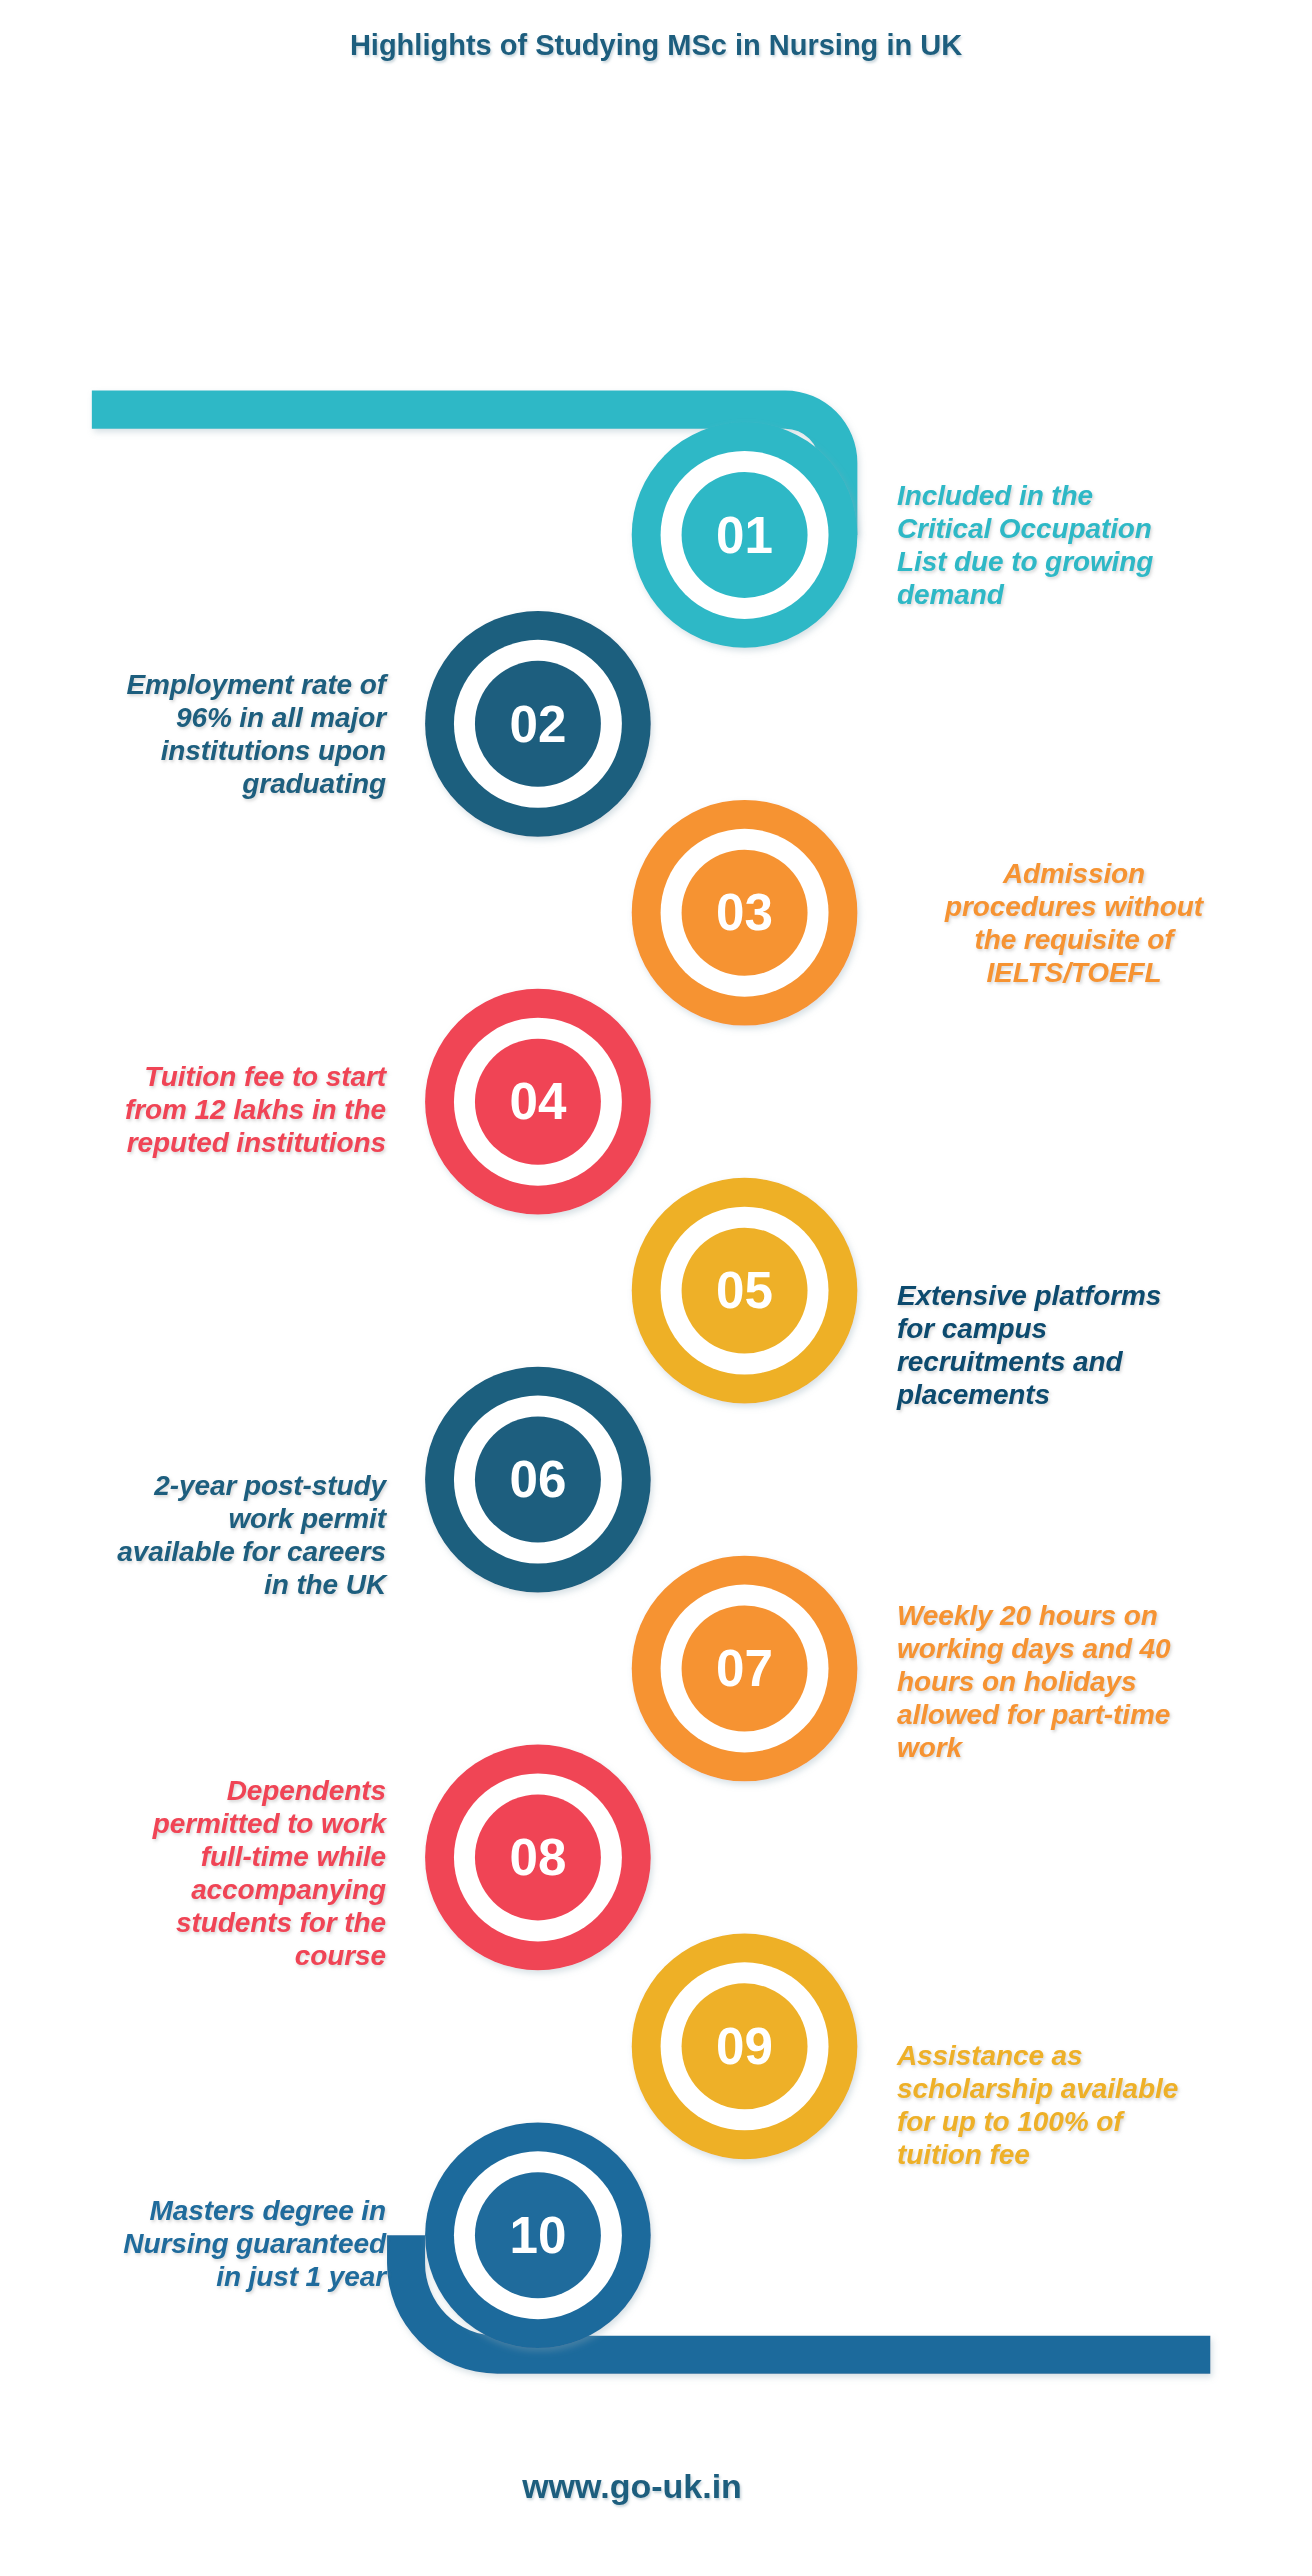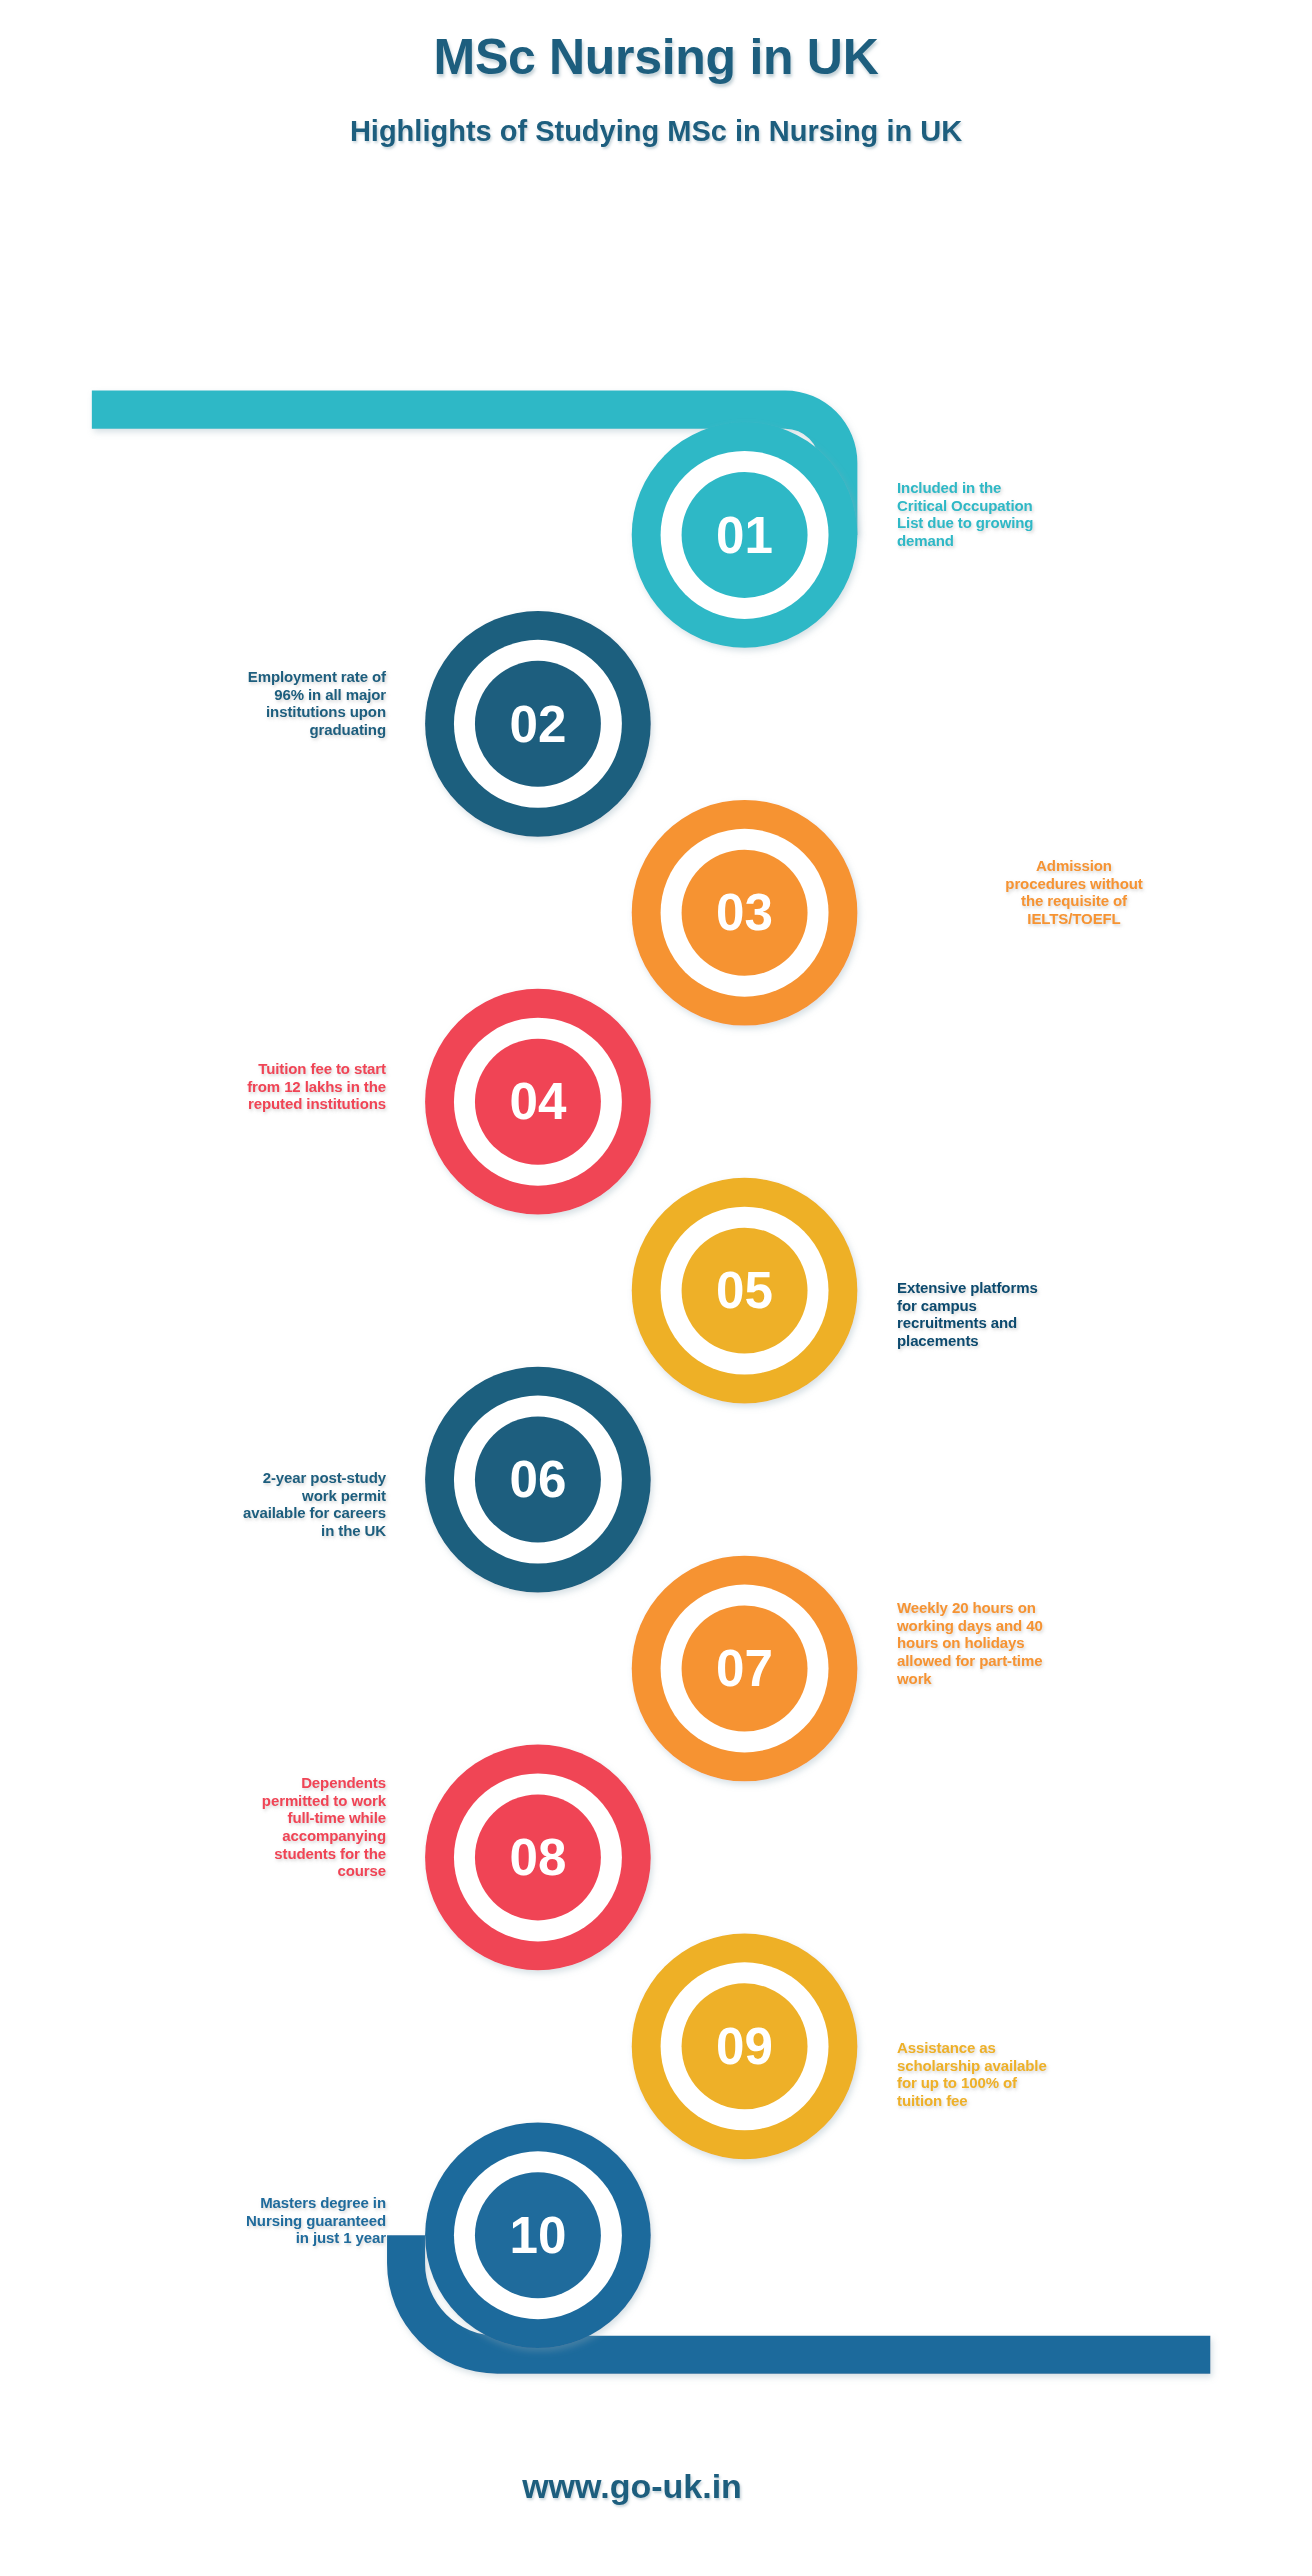--- a/index.html
+++ b/index.html
@@ -22,40 +22,40 @@
     padding-top:29px;
     text-shadow:1.3px 2px 2.6px rgba(120,150,165,0.40);
   }
 
   
   #stage { position:absolute; top:0; left:0; width:1312px; height:2576px; }
   #ribbon { position:absolute; top:0; left:0; }
 
   
   .caption {
-    position:absolute; font-size:15px; font-weight:bold;
+    position:absolute; font-size:28px; font-weight:bold;
     line-height:1.18; letter-spacing:-0.1px;
     white-space:pre-line;
+    font-style:italic;
   }
   .caption.right { text-align:left; }
   .caption.left  { text-align:right; }
 
   
   #footer {
     position:absolute; left:0; width:1264px; top:2467px;
     text-align:center; font-size:34px; font-weight:bold;
     color:#1d5e7e;
     text-shadow:1.3px 2px 2.6px rgba(120,150,165,0.40);
   }
 </style>
 </head>
 <body>
 
 <div id="header">
-  <div id="title">MSc Nursing in UK</div>
   <div id="subtitle">Highlights of Studying MSc in Nursing in UK</div>
 </div>
 
 <div id="stage">
   <svg id="ribbon" width="1312" height="2576" viewBox="0 0 2000 3926">
     <defs>
       <filter id="softshade" x="-50%" y="-50%" width="200%" height="200%">
         <feDropShadow dx="3" dy="5" stdDeviation="5" flood-color="#8aa6b4" flood-opacity="0.35"></feDropShadow>
       </filter>
     </defs>

